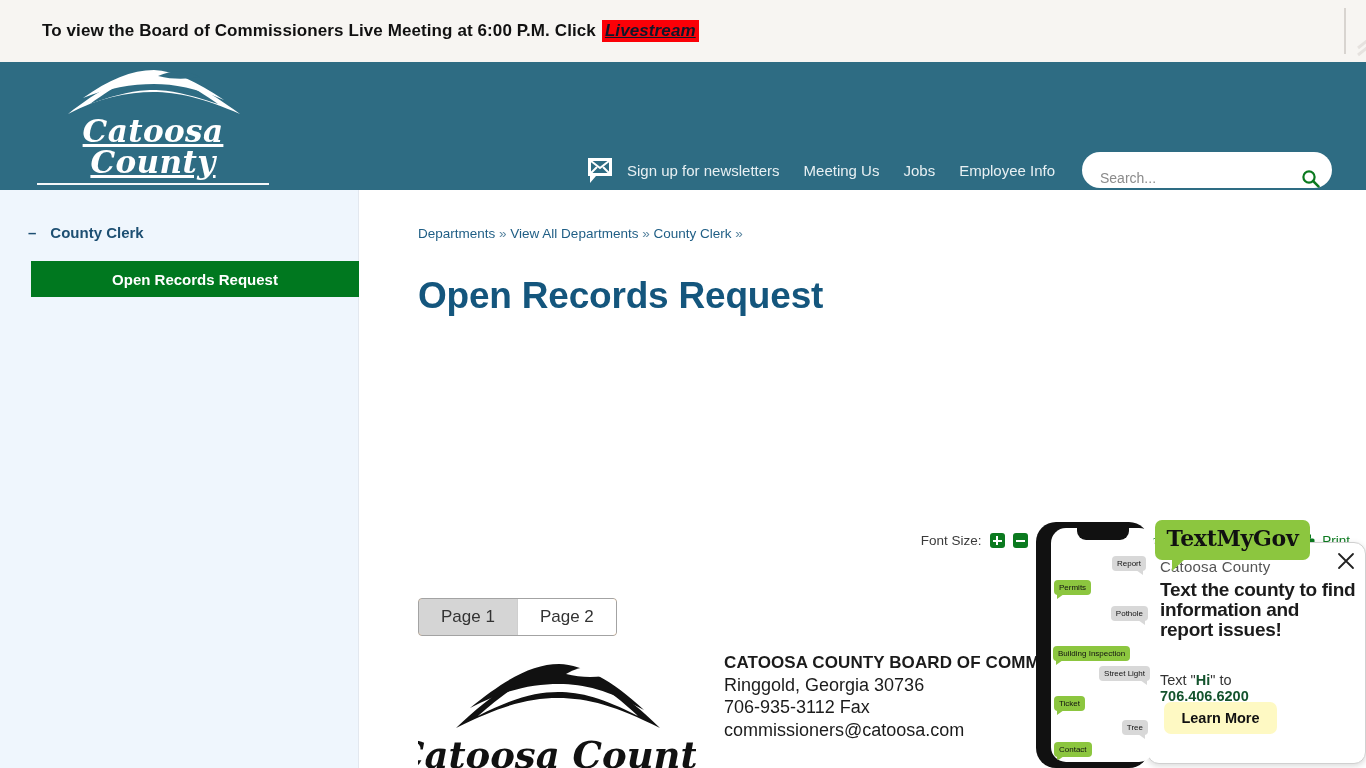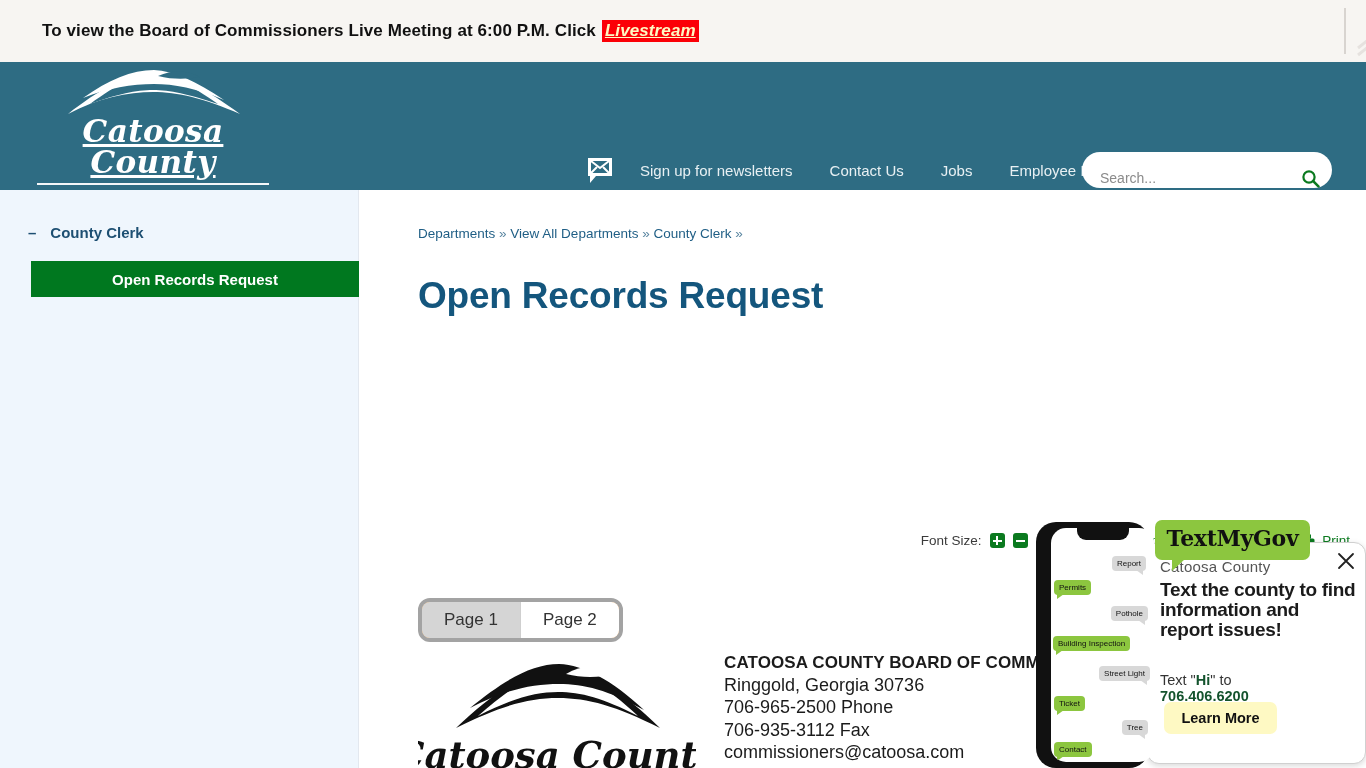--- a/index.html
+++ b/index.html
@@ -13,21 +13,21 @@
   
   .alert-bar{
     height:62px; background:#f7f5f2; width:1366px;
     display:flex; align-items:center; padding-left:42px;
     position:relative;
   }
   .alert-text{
     font-size:17px; font-weight:bold; color:#111; letter-spacing:.1px;
   }
   .alert-link{
-    background:#fb0007; color:#fef9c3; font-style:italic; font-weight:bold;
+    background:#fb0007; color:#0f172a; font-style:italic; font-weight:bold;
     text-decoration:underline; padding:1px 3px; margin-left:6px;
     display:inline-block;
   }
   .alert-scroll{
     position:absolute; right:0px; top:0; width:46px; height:62px;
   }
   .scroll-track{
     position:absolute; left:24px; top:8px; width:2px; height:46px;
     background:#d8d4d0;
   }
@@ -49,21 +49,21 @@
   }
   .logo-sub{
     font-size:10.5px; letter-spacing:5.5px; color:#fff; margin-top:7px;
     font-weight:500;
   }
   .logo-rule{
     width:232px; height:2px; background:#ffffff; margin:5px auto 0 auto; opacity:.95;
   }
 
   .util-row{
-    position:absolute; left:585px; top:93px; display:flex; align-items:center; gap:13px;
+    position:absolute; left:585px; top:93px; display:flex; align-items:center; gap:0px;
   }
   .env-icon{ width:30px; height:30px; margin-right:12px; }
   .util-link{
     color:#e8f0f3; font-size:15px; text-decoration:none; margin-right:24px;
     white-space:nowrap;
   }
   .search-box{
     position:absolute; left:1082px; top:90px; width:250px; height:36px;
     background:#fff; border-radius:18px; display:flex; align-items:center;
     padding:16px 12px 0 16px;
@@ -125,21 +125,21 @@
   .chat-ico{ width:15px; height:12px; background:#0b7a1f; border-radius:2px; position:relative; }
   .chat-ico:after{
     content:""; position:absolute; left:2px; bottom:-4px; border-left:5px solid #0b7a1f;
     border-bottom:5px solid transparent;
   }
   .printer{ width:17px; height:14px; position:relative; }
 
   
   .tabs{
     position:absolute; left:418px; top:408px; display:flex;
-    border:4px solid #a3a3a3; border-radius:12px; overflow:hidden; background:#fdba74;
+    border:1px solid #a3a3a3; border-radius:4px; overflow:hidden; background:#fdba74;
   }
   .tab{
     font-size:17px; color:#333; padding:8px 22px; background:#ffffff;
     border-right:1px solid #cfcfcf; cursor:pointer;
   }
   .tab:last-child{ border-right:none; }
   .tab.active{ background:#d5d5d5; }
 
   
   .letter{ position:absolute; left:418px; top:462px; display:flex; }
@@ -250,21 +250,21 @@
   </a>
 
   <div class="util-row">
     <svg class="env-icon" viewBox="0 0 30 30">
       <path d="M3 3 H27 V21 H11 L5 28 V21 H3 Z" fill="#ffffff"></path>
       <path d="M6 6 H24 V18 H6 Z" fill="#2e6c83"></path>
       <path d="M6 6 L15 13 L24 6" stroke="#ffffff" stroke-width="2" fill="none"></path>
       <path d="M6 18 L12 12 M24 18 L18 12" stroke="#ffffff" stroke-width="2" fill="none"></path>
     </svg>
     <a class="util-link" href="#">Sign up for newsletters</a>
-    <a class="util-link" href="#">Contact Us</a>
+    <a class="util-link" href="#">Meeting Us</a>
     <a class="util-link" href="#">Jobs</a>
     <a class="util-link" href="#">Employee Info</a>
   </div>
 
   <div class="search-box">
     <input class="search-input" placeholder="Search..." style="">
     <svg width="19" height="19" viewBox="0 0 19 19">
       <circle cx="8" cy="8" r="5.6" fill="none" stroke="#0b7a1f" stroke-width="2.2"></circle>
       <path d="M12.2 12.2 L17.4 17.4" stroke="#0b7a1f" stroke-width="2.6" stroke-linecap="round"></path>
     </svg>
@@ -340,21 +340,20 @@
         <path d="M148 16 C164 6 182 6 198 16 C180 20 164 20 148 16 Z" fill="#ffffff"></path>
         <text x="139" y="110" font-family="DejaVu Serif, serif" font-style="italic" font-weight="bold" font-size="37" fill="#111" text-anchor="middle">Catoosa County</text>
         <rect x="28" y="116" width="222" height="1.5" fill="#111"></rect>
         <text x="139" y="130" font-family="Liberation Sans, sans-serif" font-size="11" letter-spacing="6" fill="#111" text-anchor="middle">GOVERNMENT</text>
         <rect x="8" y="136" width="262" height="1.5" fill="#111"></rect>
       </svg>
     </div>
     <div class="letter-info">
       <div class="org">CATOOSA COUNTY BOARD OF COMMISSIONERS</div>
       <div>Ringgold, Georgia 30736</div>
-      <div>706-965-2500 Phone</div>
       <div>706-935-3112 Fax</div>
       <div>commissioners@catoosa.com</div>
 
     </div>
   </div>
 
 </div>
 
 <div class="tmg">
 
@@ -374,20 +373,20 @@
     <span>Text "</span><b>Hi</b><span>" to </span><b>706.406.6200</b>
   </div>
   <button class="tmg-btn">Learn More</button>
 
   <div class="phone">
     <div class="phone-screen">
       <div class="notch"></div>
       <div class="msg grey" style="right:8px; top:28px;">Report</div>
       <div class="msg green" style="left:3px;  top:52px;">Permits</div>
       <div class="msg grey" style="right:6px; top:78px;">Pothole</div>
-      <div class="msg green" style="left:2px;  top:108px;">Building Inspection</div>
+      <div class="msg green" style="left:2px;  top:118px;">Building Inspection</div>
       <div class="msg grey" style="right:4px; top:138px;">Street Light</div>
       <div class="msg green" style="left:3px;  top:168px;">Ticket</div>
       <div class="msg grey" style="right:6px; top:192px;">Tree</div>
       <div class="msg green" style="left:3px;  top:214px;">Contact</div>
     </div>
   </div>
 </div>
 
 </body></html>

